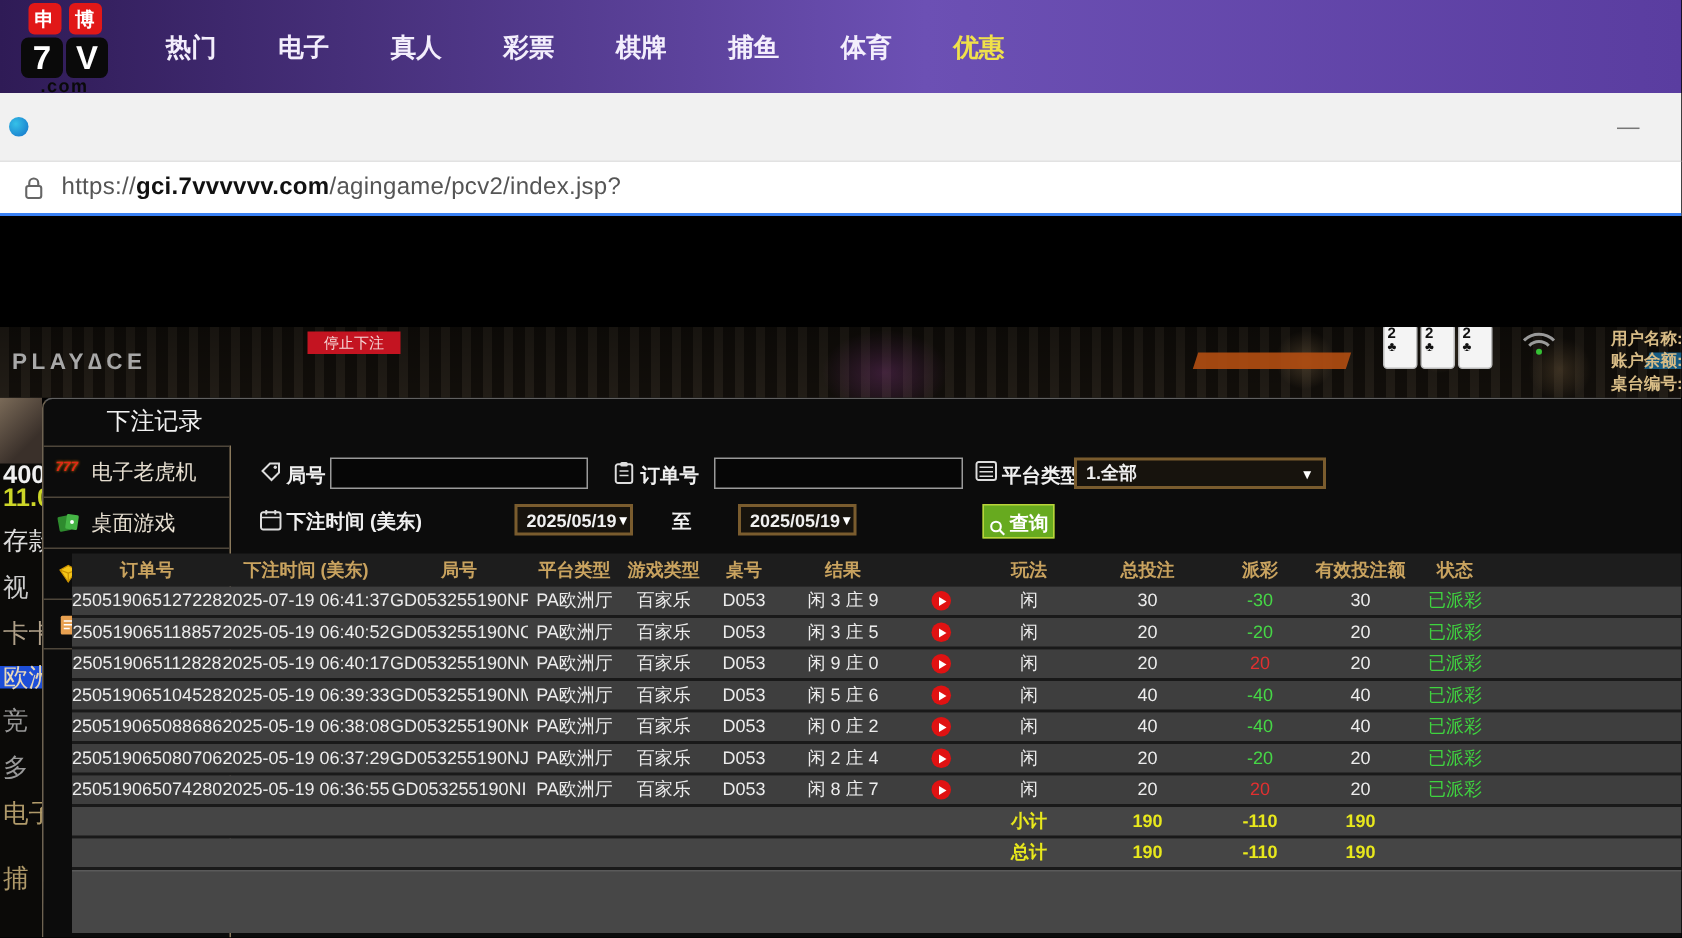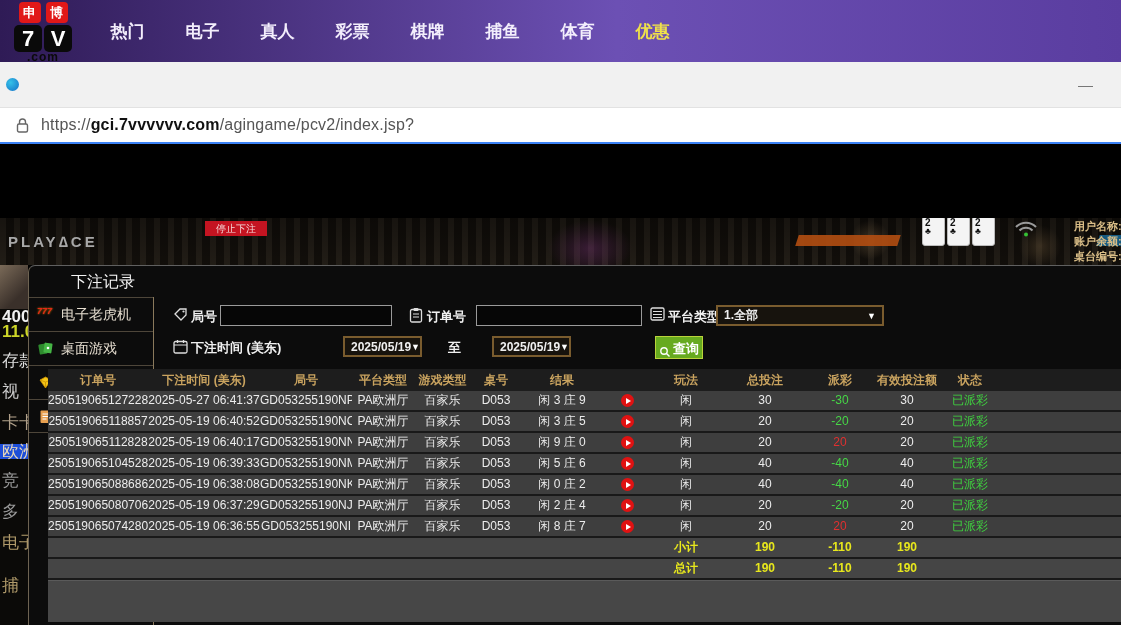--- a/index.html
+++ b/index.html
@@ -302,21 +302,21 @@
         <span class="cell">玩法</span>
         <span class="cell">总投注</span>
         <span class="cell">派彩</span>
         <span class="cell">有效投注额</span>
         <span class="cell">状态</span>
       </div>
       <div class="tbody">
 
           <div class="trow">
             <span class="cell">250519065127228</span>
-            <span class="cell">2025-05-27 06:41:37</span>
+            <span class="cell">2025-07-19 06:41:37</span>
             <span class="cell">GD053255190NP</span>
             <span class="cell">PA欧洲厅</span>
             <span class="cell">百家乐</span>
             <span class="cell">D053</span>
             <span class="cell">闲 3 庄 9</span>
             <span class="cell"><span class="play-btn"></span></span>
             <span class="cell">闲</span>
             <span class="cell">30</span>
             <span class="cell neg">-30</span>
             <span class="cell">30</span>

